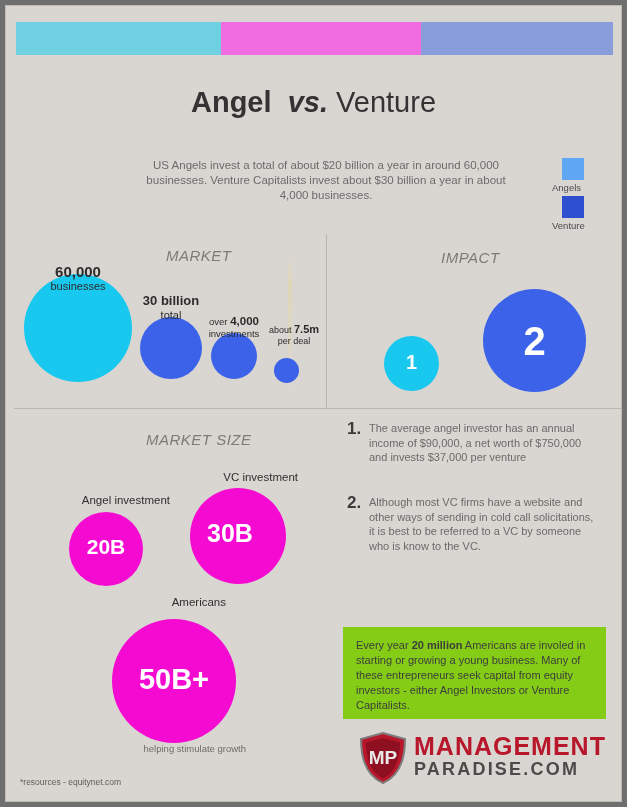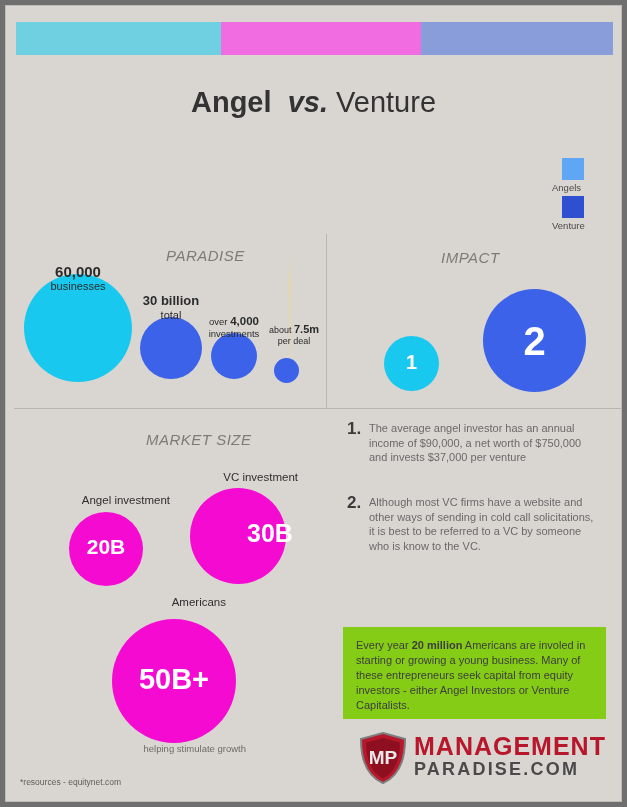--- a/index.html
+++ b/index.html
@@ -101,21 +101,21 @@
   }
   #imp1 { left:341px; top:413px; }
   #imp2 { left:341px; top:487px; }
 
   
   #c-20b { left:63px;  top:506px; width:74px;  height:74px;  background:#f50ad2; }
   #c-30b2{ left:184px; top:482px; width:96px;  height:96px;  background:#f50ad2; }
   #c-50b { left:106px; top:613px; width:124px; height:124px; background:#f50ad2; }
 
   #t-20b { position:absolute; left:63px;  top:529px; width:74px;  text-align:center; color:#fff; font-size:21px; font-weight:bold; }
-  #t-30b { position:absolute; left:184px; top:513px; width:80px;  text-align:center; color:#fff; font-size:25px; font-weight:bold;margin-left:40px; }
+  #t-30b { position:absolute; left:184px; top:513px; width:80px;  text-align:center; color:#fff; font-size:25px; font-weight:bold; }
   #t-50b { position:absolute; left:106px; top:657px; width:124px; text-align:center; color:#fff; font-size:29px; font-weight:bold; }
 
   .mk-lbl { position:absolute; font-size:11.5px; color:#2f2f2f; text-align:right; }
   #ml-angel { left:36px;  top:488px; width:128px; }
   #ml-vc    { left:172px; top:465px; width:120px; }
   #ml-comb  { left:116px; top:590px; width:104px; }
   #ml-help  { left:96px; top:737px; width:144px; font-size:9.5px; color:#6e6b68; }
 
   
   #callout {
@@ -151,31 +151,32 @@
   <div class="topbar" id="bar-cyan"></div>
   <div class="topbar" id="bar-pink"></div>
   <div class="topbar" id="bar-blue"></div>
 
   <div id="title">
     <span class="b1">Angel</span>&nbsp;
     <span class="i1">vs.</span>
     <span class="n1">Venture</span>
   </div>
 
+  <div id="intro">US Angels invest a total of about $20 billion a year in around 60,000 businesses.  Venture Capitalists invest about $30 billion a year in about 4,000 businesses.</div>
 
   <div class="legend-sw" id="lg-sw1"></div>
   <div class="legend-lb" id="lg-l1">Angels</div>
   <div class="legend-sw" id="lg-sw2"></div>
   <div class="legend-lb" id="lg-l2">Venture</div>
 
   <div class="divider" id="div-v1"></div>
   <div class="divider" id="div-h1"></div>
   <div class="divider" id="div-h2"></div>
 
-  <div class="sect-h" id="sh-numbers">PARADISE</div>
+  <div class="sect-h" id="sh-numbers">MARKET</div>
   <div class="sect-h" id="sh-impact">IMPACT</div>
   <div class="sect-h" id="sh-market">MARKET SIZE</div>
 
   <div id="dots"></div>
 
   <div class="circ" id="c-60k"></div>
   <div class="circ-lbl" id="l-60k">
     <span class="big">60,000</span>
     <span>businesses</span>
   </div>

